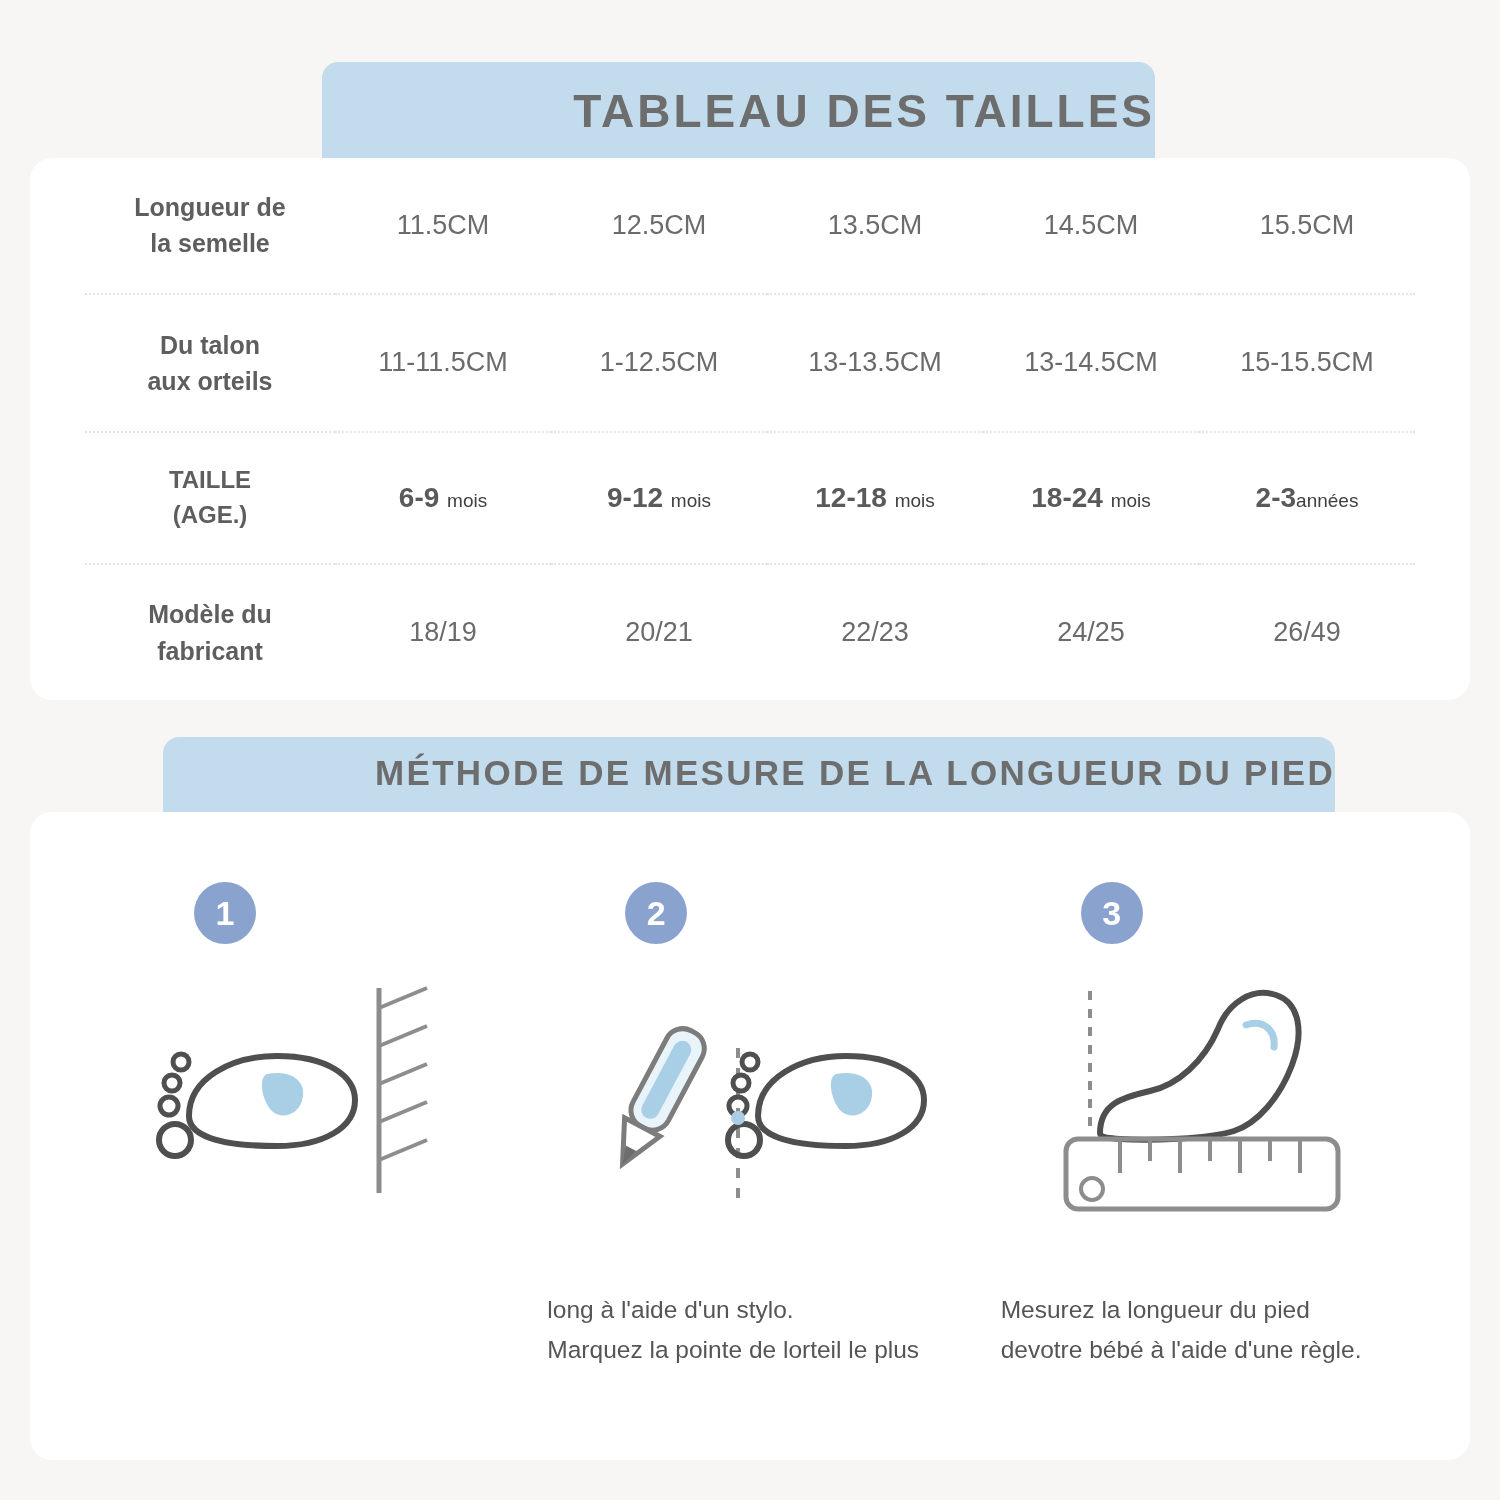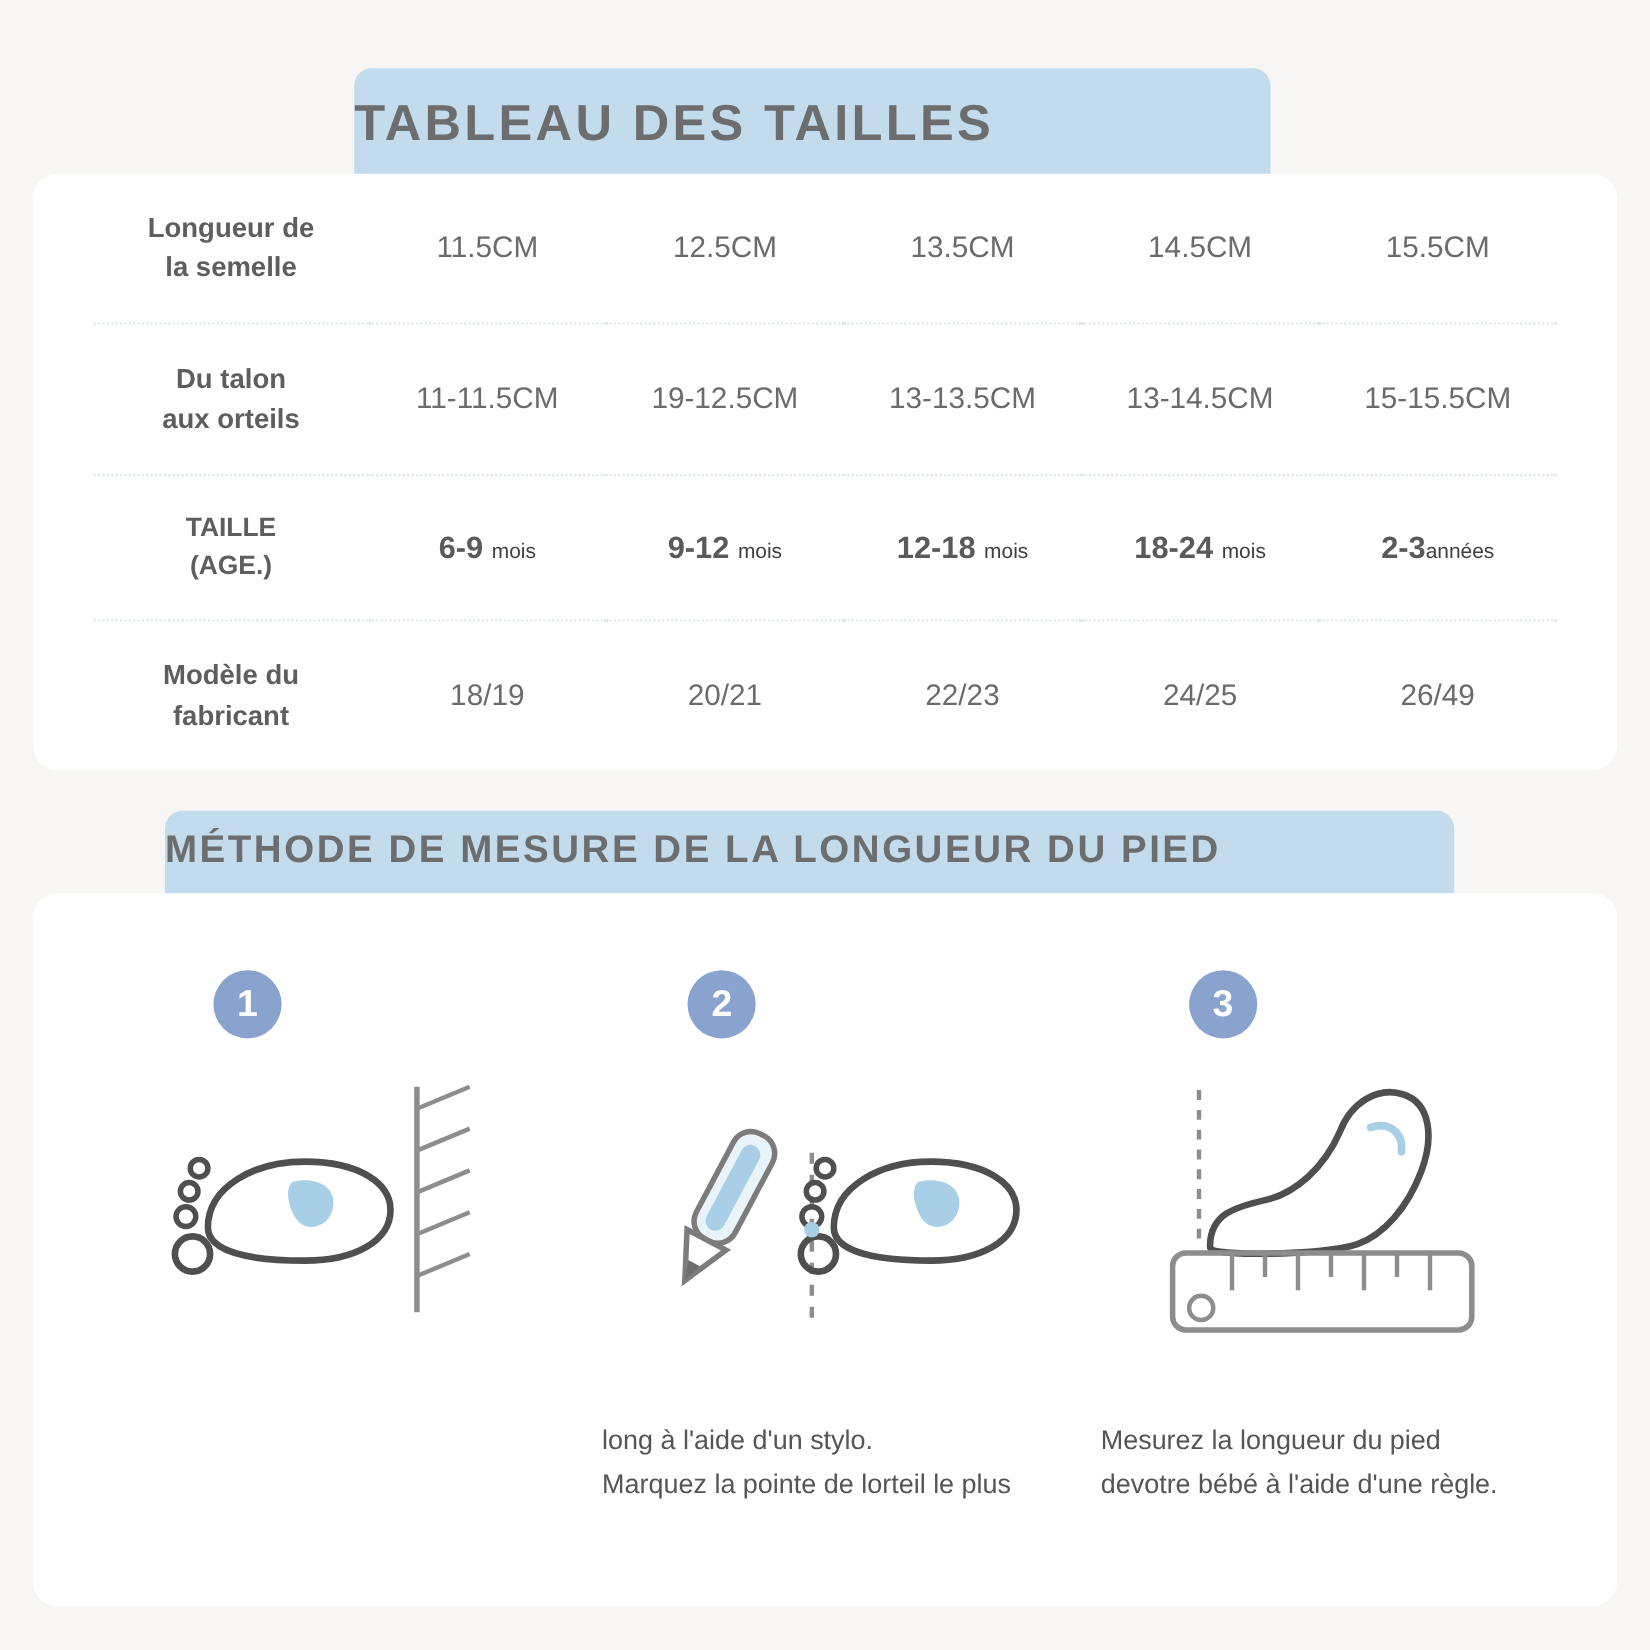--- a/index.html
+++ b/index.html
@@ -19,42 +19,42 @@
     width: 1500px;
     height: 1500px;
     box-sizing: border-box;
     padding: 0 30px;
   }
 
   
   .banner {
     background: #c3dced;
     border-radius: 16px 16px 0 0;
-    text-align: left;
+    text-align: right;
     box-sizing: border-box;
   }
   .banner-title {
     font-size: 46px;
     font-weight: bold;
     letter-spacing: 3px;
     color: #6d6d6d;
     line-height: 1;
     white-space: nowrap;
   }
   .banner-1 {
     position: absolute;
     left: 322px;
     top: 62px;
     width: 833px;
     height: 98px;
     padding-top: 26px;
   }
   .banner-2 {
     position: absolute;
-    left: 150px;
+    left: 163px;
     top: 737px;
     width: 1172px;
     height: 78px;
     padding-top: 18px;
   }
   .banner-2 .banner-title {
     font-size: 35px;
     letter-spacing: 2.3px;
   }
 
@@ -197,21 +197,21 @@
         <td class="cell">13.5CM</td>
         <td class="cell">14.5CM</td>
         <td class="cell">15.5CM</td>
       </tr>
       <tr>
         <td class="row-head">
           <span class="rh-small">Du talon</span>
           <span class="rh-small">aux orteils</span>
         </td>
         <td class="cell">11-11.5CM</td>
-        <td class="cell">19-12.5CM</td>
+        <td class="cell">1-12.5CM</td>
         <td class="cell">13-13.5CM</td>
         <td class="cell">13-14.5CM</td>
         <td class="cell">15-15.5CM</td>
       </tr>
       <tr>
         <td class="row-head">
           <span class="rh-small indent">TAILLE</span>
           <span class="rh-small indent">(AGE.)</span>
         </td>
         <td class="cell age"><span>6-9</span> <span class="age-unit">mois</span></td>

